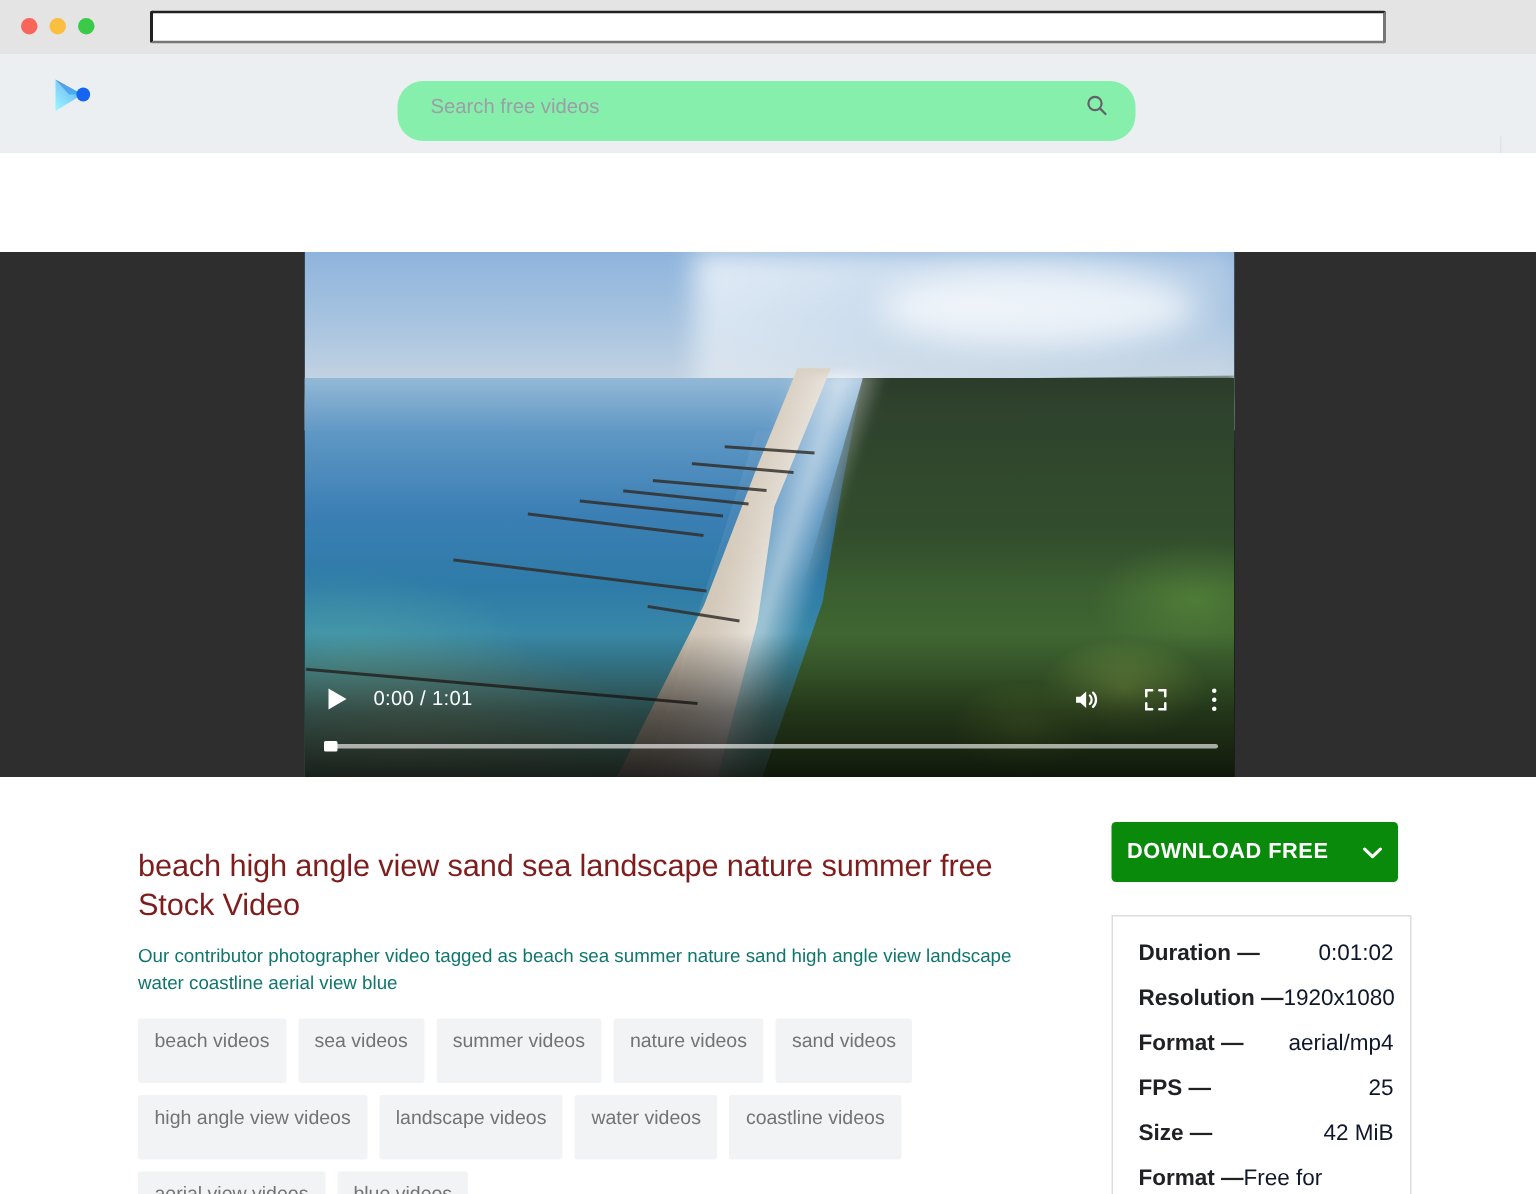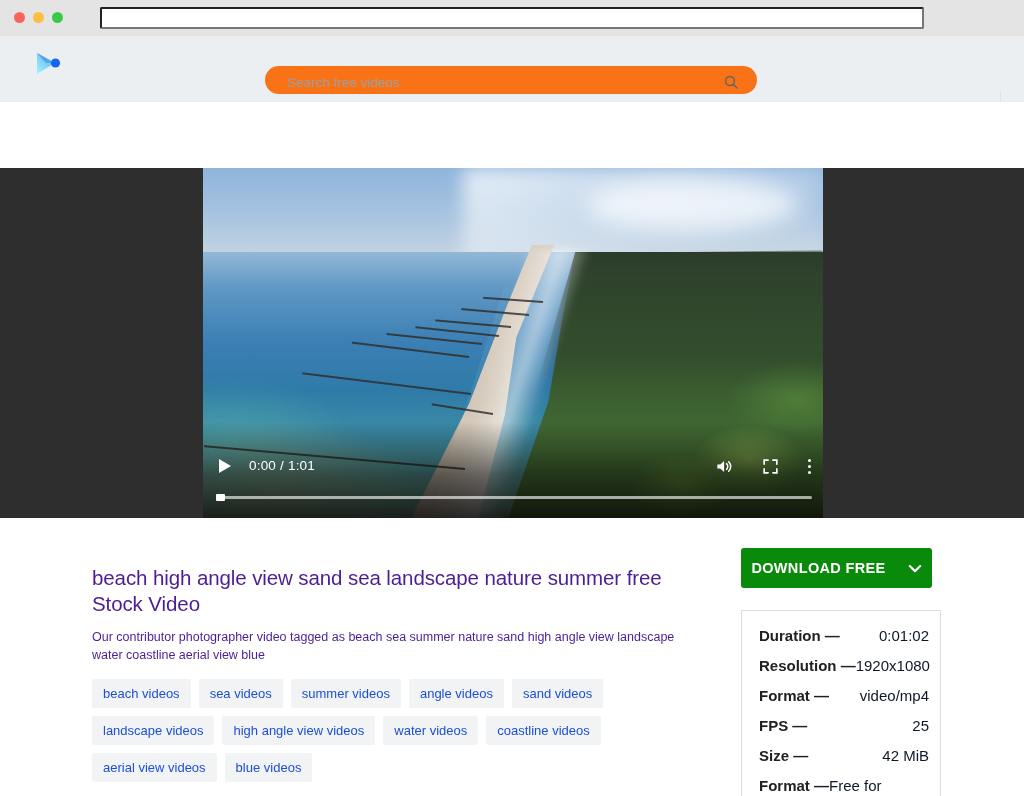--- a/index.html
+++ b/index.html
@@ -38,23 +38,23 @@
     position: absolute; left: 33px; top: 13px;
     display: flex; align-items: center; gap: 8px;
   }
   .logo-mark { width: 30px; height: 30px; display: block; }
   .logo-text {
     font-size: 21px; font-weight: bold; color: #111111;
     letter-spacing: -0.6px;
     font-family: "DejaVu Sans", sans-serif;
   }
   .search-wrap {
-    position: absolute; left: 265px; top: 30px;
-    width: 492px; height: 28px;
-    background: #f97316; border-radius: 17px;
+    position: absolute; left: 265px; top: 18px;
+    width: 492px; height: 40px;
+    background: #86efac; border-radius: 17px;
   }
   .search-input {
     position: absolute; left: 22px; top: 0; width: 420px; height: 32px;
     border: none; outline: none; background: transparent;
     font-family: "Liberation Sans", sans-serif;
     font-size: 13.5px; color: #3c4043;
   }
   .search-input::placeholder { color: #9aa0a6; }
   .search-icon {
     position: absolute; right: 18px; top: 8px;
@@ -196,34 +196,34 @@
   .ctrl-right { position: absolute; right: 12px; top: 3px; display: flex; align-items: center; gap: 27px; }
   .ctrl-icon { width: 19px; height: 19px; color: #ffffff; display: block; }
   .kebab { width: 4px; display: flex; flex-direction: column; gap: 3px; align-items: center; }
   .kebab i { width: 3px; height: 3px; background: #fff; border-radius: 50%; display: block; }
 
   
   .content { position: absolute; left: 0; top: 518px; width: 1024px; height: 278px; background: #fff; }
 
   .left-col { position: absolute; left: 92px; top: 47px; width: 620px; }
   .video-title {
-    font-size: 20.5px; color: #4c1d95; font-weight: normal; line-height: 1.25;
+    font-size: 20.5px; color: #7f1d1d; font-weight: normal; line-height: 1.25;
     letter-spacing: -.1px;
   }
   .video-desc {
     margin-top: 12px;
-    font-size: 12.5px; color: #4c1d95; line-height: 1.45; max-width: 585px;
+    font-size: 12.5px; color: #0f766e; line-height: 1.45; max-width: 585px;
   }
   .tag-list {
     margin-top: 14px; display: flex; flex-wrap: wrap; gap: 8px 8px; max-width: 600px;
   }
   .tag-chip {
-    background: #f1f3f4; color: #1d4ed8;
+    background: #f1f3f4; color: #737373;
     font-size: 13px; line-height: 1;
-    padding: 8px 11px 8px;
+    padding: 8px 11px 22px;
     border-radius: 2px; white-space: nowrap; cursor: pointer;
   }
 
   .right-col { position: absolute; left: 741px; top: 30px; width: 191px; }
   .download-btn {
     width: 191px; height: 40px; background: #0a8a0a; border: none; border-radius: 3px;
     color: #ffffff; font-size: 14.5px; font-weight: bold; letter-spacing: .35px;
     display: flex; align-items: center; justify-content: center; gap: 22px;
     cursor: pointer; font-family: "Liberation Sans", sans-serif;
   }
@@ -347,24 +347,24 @@
 
 <main class="content">
 
   <div class="left-col">
     <h1 class="video-title">beach high angle view sand sea landscape nature summer free Stock Video</h1>
     <p class="video-desc">Our contributor photographer video tagged as beach sea summer nature sand high angle view landscape water coastline aerial view blue</p>
     <div class="tag-list">
       <span class="tag-chip">beach videos</span>
       <span class="tag-chip">sea videos</span>
       <span class="tag-chip">summer videos</span>
-      <span class="tag-chip">angle videos</span>
+      <span class="tag-chip">nature videos</span>
       <span class="tag-chip">sand videos</span>
+      <span class="tag-chip">high angle view videos</span>
       <span class="tag-chip">landscape videos</span>
-      <span class="tag-chip">high angle view videos</span>
       <span class="tag-chip">water videos</span>
       <span class="tag-chip">coastline videos</span>
       <span class="tag-chip">aerial view videos</span>
       <span class="tag-chip">blue videos</span>
     </div>
   </div>
 
   <div class="right-col">
     <button class="download-btn">
       <span>DOWNLOAD FREE</span>
@@ -377,21 +377,21 @@
       <div class="spec-row">
         <span class="spec-key">Duration —</span>
         <span class="spec-val">0:01:02</span>
       </div>
       <div class="spec-row">
         <span class="spec-key">Resolution —</span>
         <span class="spec-val">1920x1080</span>
       </div>
       <div class="spec-row">
         <span class="spec-key">Format —</span>
-        <span class="spec-val">video/mp4</span>
+        <span class="spec-val">aerial/mp4</span>
       </div>
       <div class="spec-row">
         <span class="spec-key">FPS —</span>
         <span class="spec-val">25</span>
       </div>
       <div class="spec-row">
         <span class="spec-key">Size —</span>
         <span class="spec-val">42 MiB</span>
       </div>
       <div class="spec-row spec-license">

